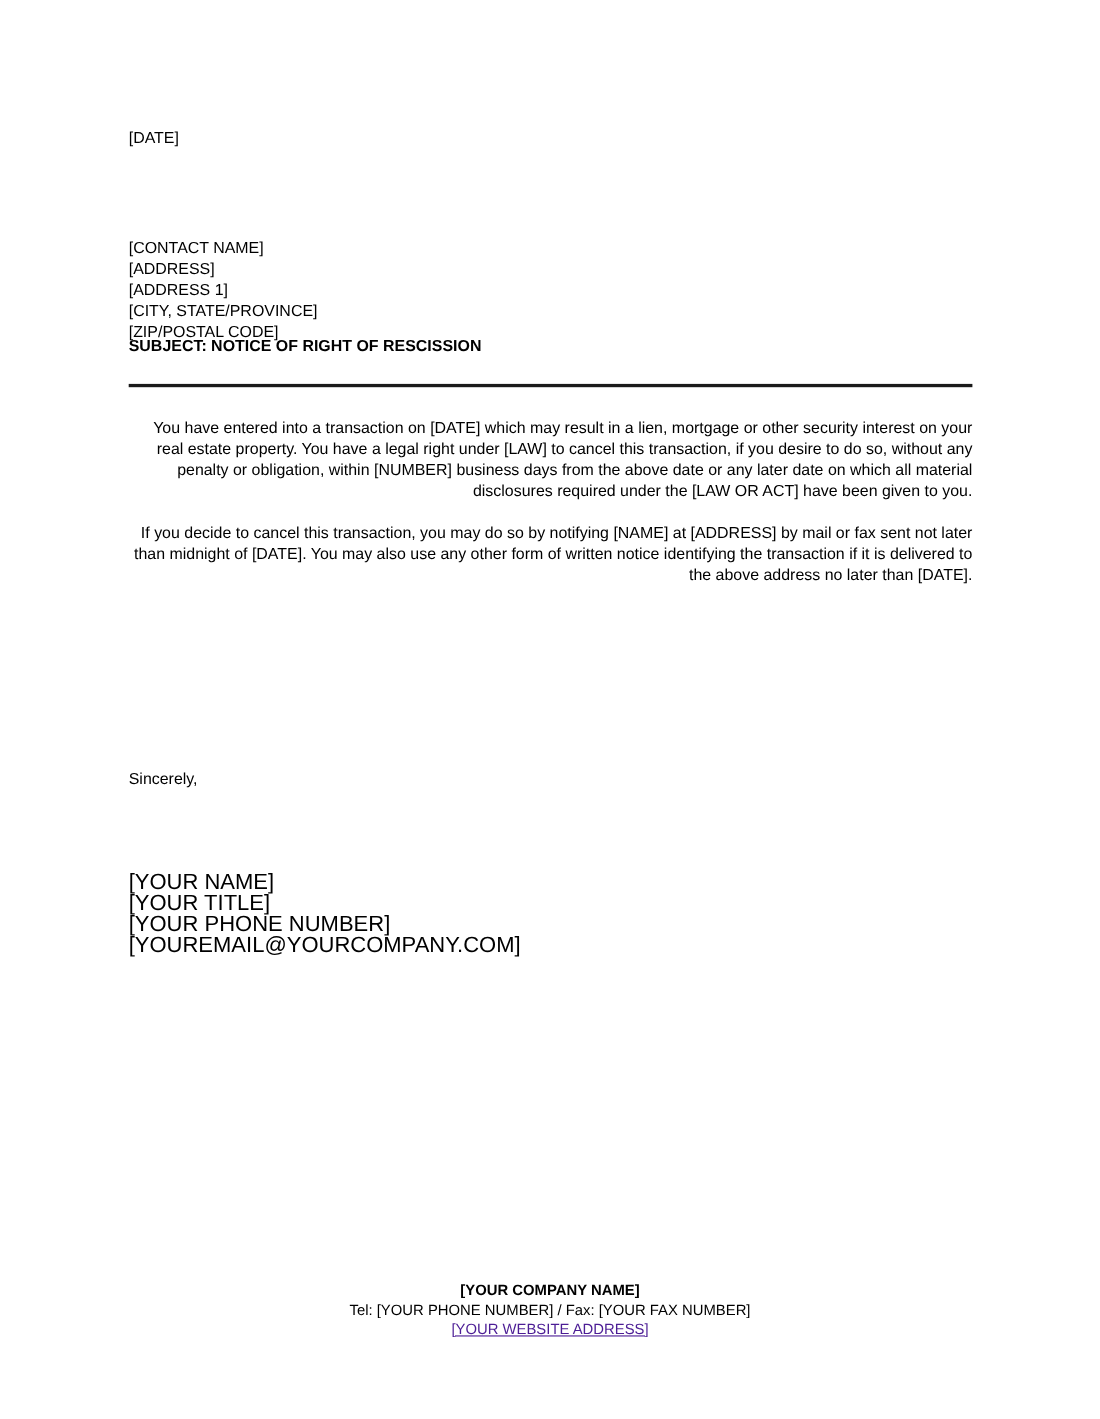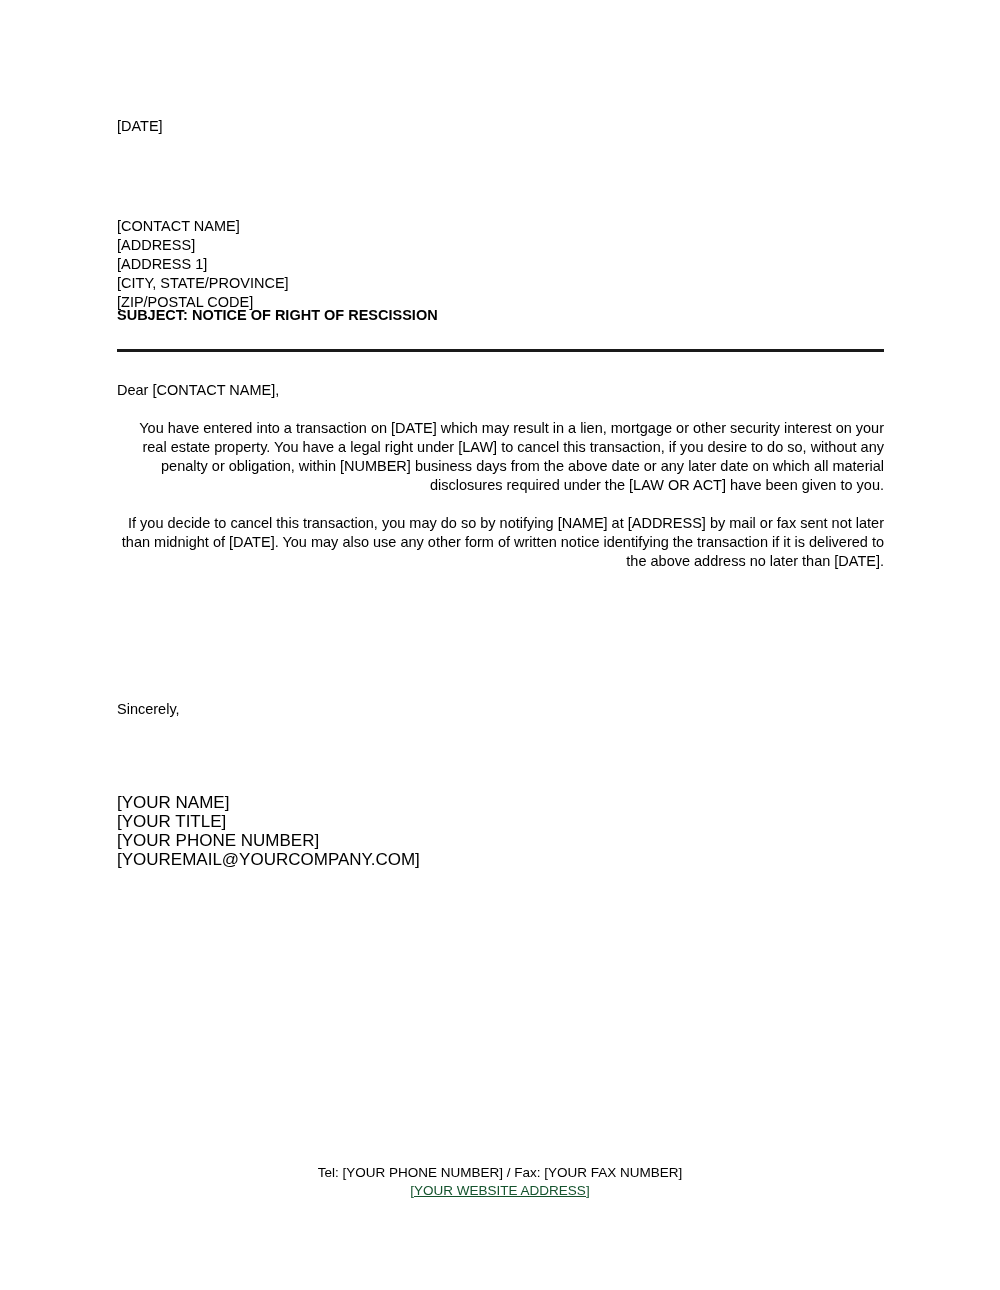--- a/index.html
+++ b/index.html
@@ -84,38 +84,38 @@
     top: 700px;
     left: 0;
     font-size: 14.5px;
     line-height: 19px;
     white-space: pre;
   }
   .signature-block {
     position: absolute;
     top: 793px;
     left: 0;
-    font-size: 17px;
+    font-size: 20px;
     line-height: 19px;
   }
   .signature-block div { white-space: pre; }
 
   
   .footer {
     position: absolute;
     left: 0;
     top: 1164px;
     width: 1000px;
     text-align: center;
     font-size: 13.5px;
     line-height: 18px;
   }
   .footer .company { font-weight: bold; }
   .footer .weblink {
-    color: #14532d;
+    color: #4c1d95;
     text-decoration: underline;
   }
 </style>
 </head>
 <body>
 
 <div class="page">
 
   <div class="content">
 
@@ -126,34 +126,34 @@
       <div>[ADDRESS]</div>
       <div>[ADDRESS 1]</div>
       <div>[CITY, STATE/PROVINCE]</div>
       <div>[ZIP/POSTAL CODE]</div>
     </div>
 
     <div class="subject">SUBJECT: NOTICE OF RIGHT OF RESCISSION</div>
     <div class="subject-rule"></div>
 
     <div class="body-block">
-      <p class="salutation">Dear [CONTACT NAME],</p>
       <p class="para">You have entered into a transaction on [DATE] which may result in a lien, mortgage or other security interest on your real estate property. You have a legal right under [LAW] to cancel this transaction, if you desire to do so, without any penalty or obligation, within [NUMBER] business days from the above date or any later date on which all material disclosures required under the [LAW OR ACT] have been given to you.</p>
       <p class="para">If you decide to cancel this transaction, you may do so by notifying [NAME] at [ADDRESS] by mail or fax sent not later than midnight of [DATE]. You may also use any other form of written notice identifying the transaction if it is delivered to the above address no later than [DATE].</p>
     </div>
 
     <div class="closing">Sincerely,</div>
 
     <div class="signature-block">
       <div>[YOUR NAME]</div>
       <div>[YOUR TITLE]</div>
       <div>[YOUR PHONE NUMBER]</div>
       <div>[YOUREMAIL@YOURCOMPANY.COM]</div>
     </div>
 
   </div>
 
   <div class="footer">
+    <div class="company">[YOUR COMPANY NAME]</div>
     <div>Tel: [YOUR PHONE NUMBER] / Fax: [YOUR FAX NUMBER]</div>
     <div><a class="weblink" href="#">[YOUR WEBSITE ADDRESS]</a></div>
   </div>
 
 </div>
 
 </body></html>

